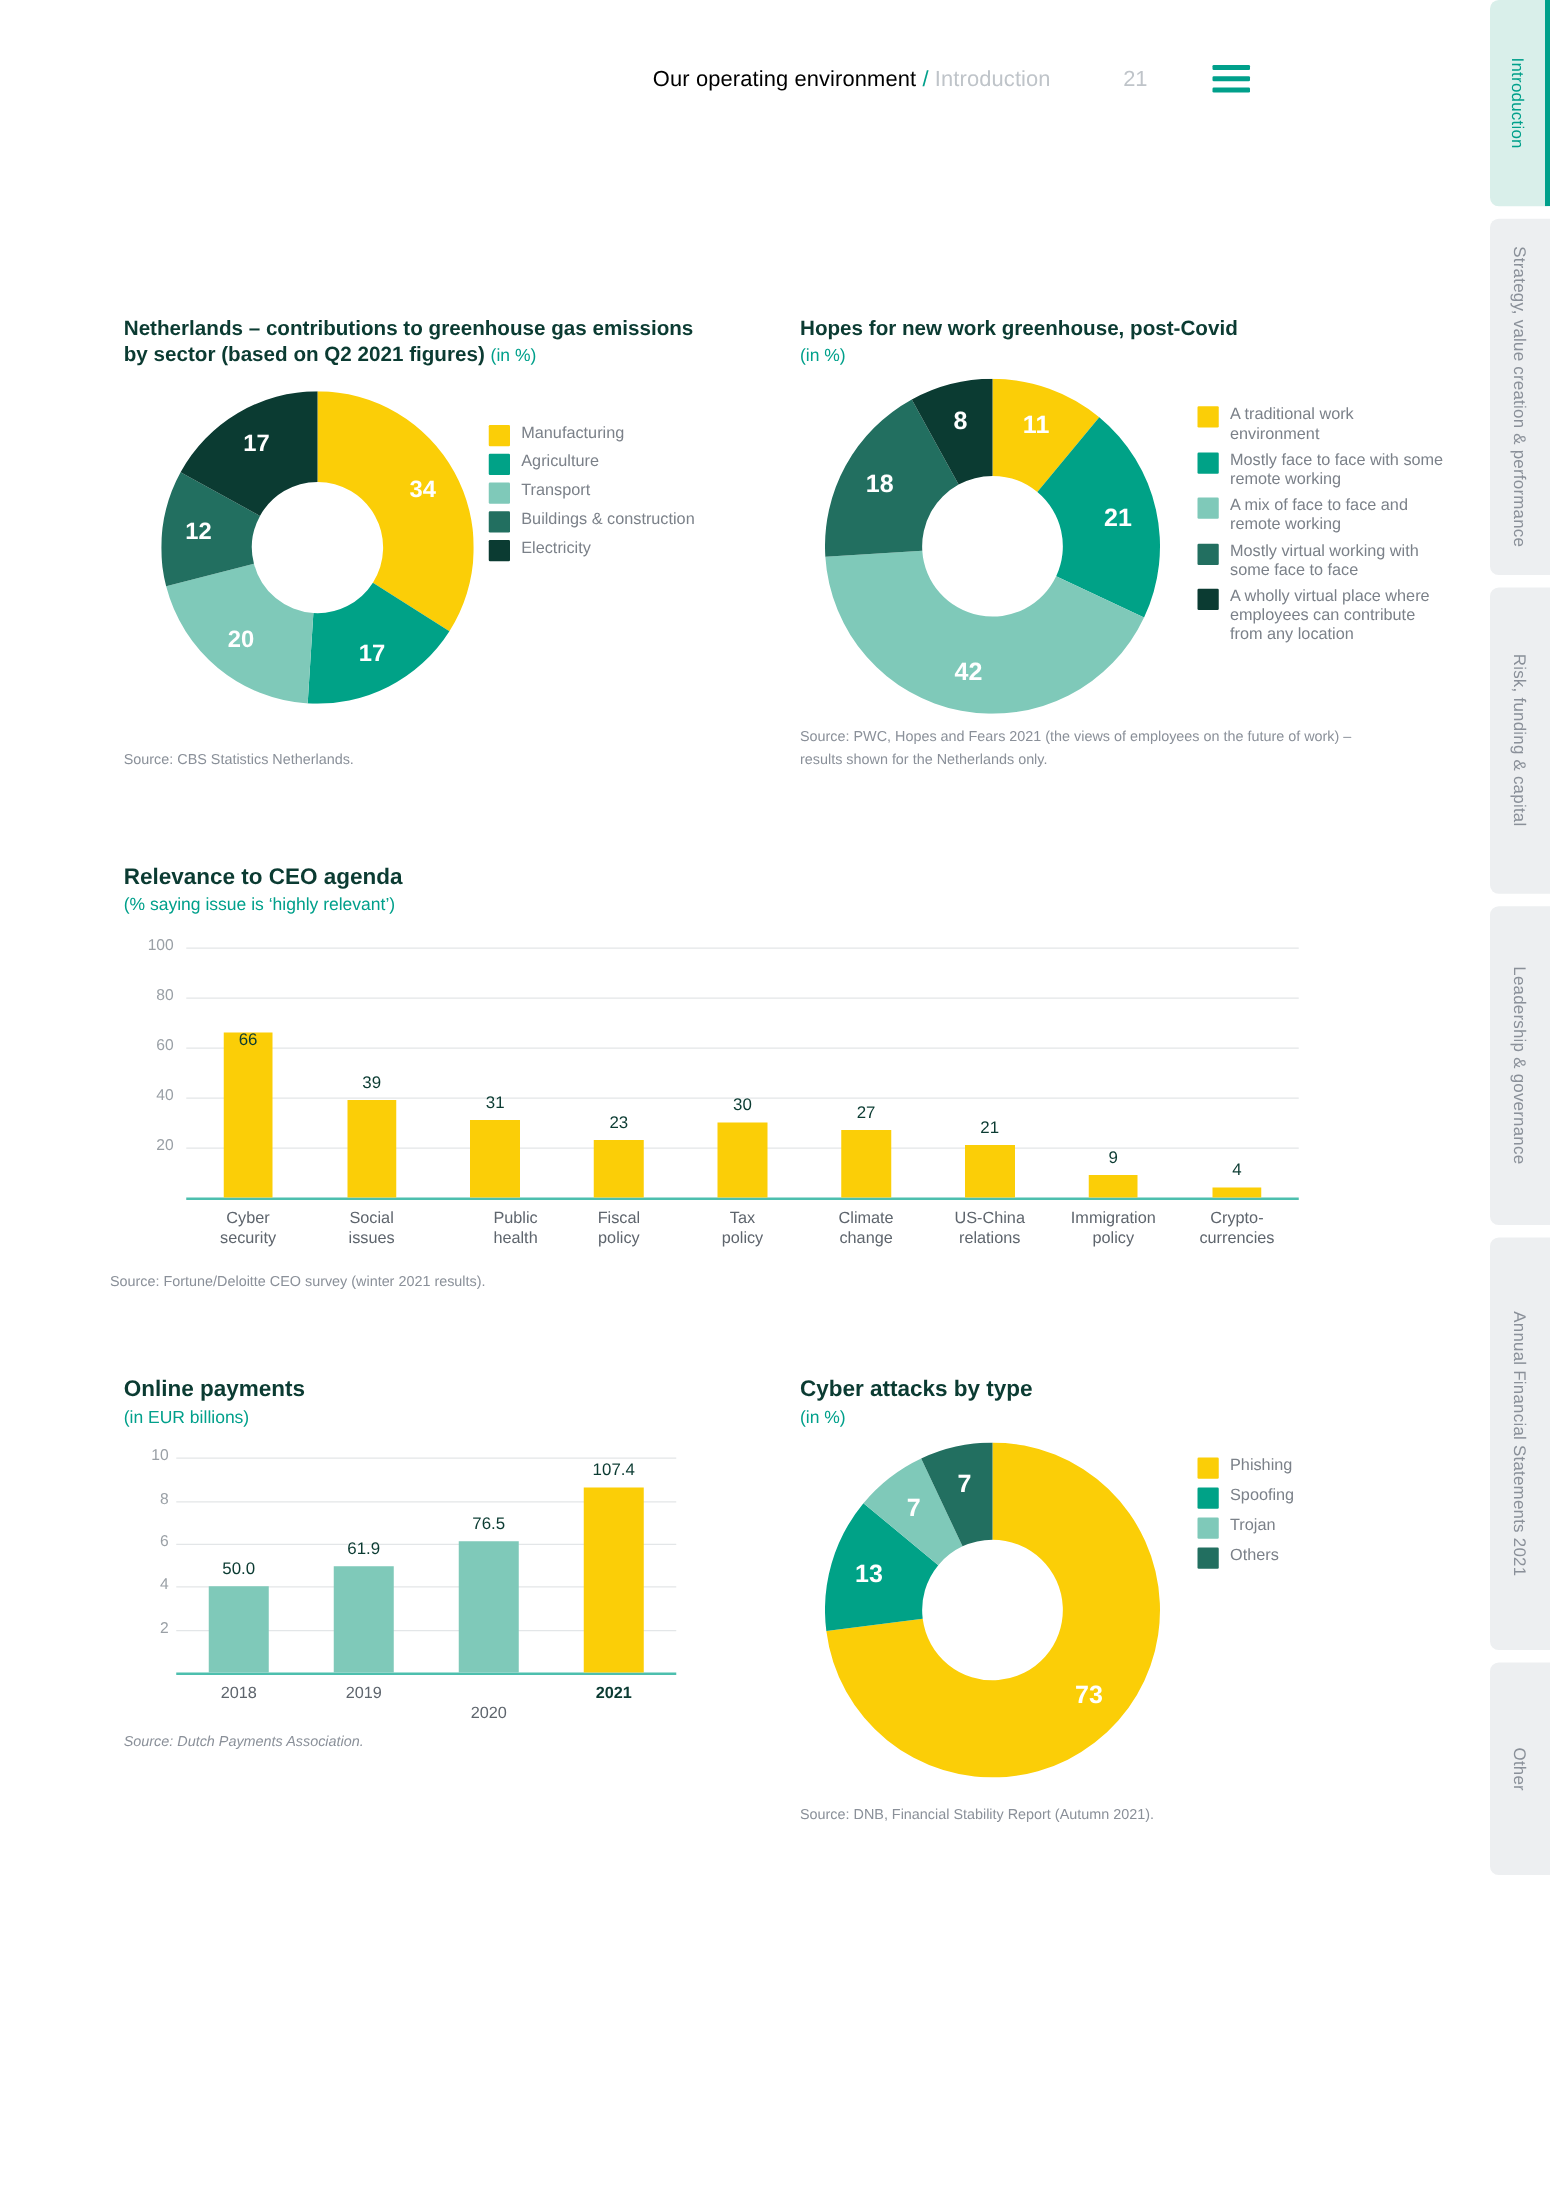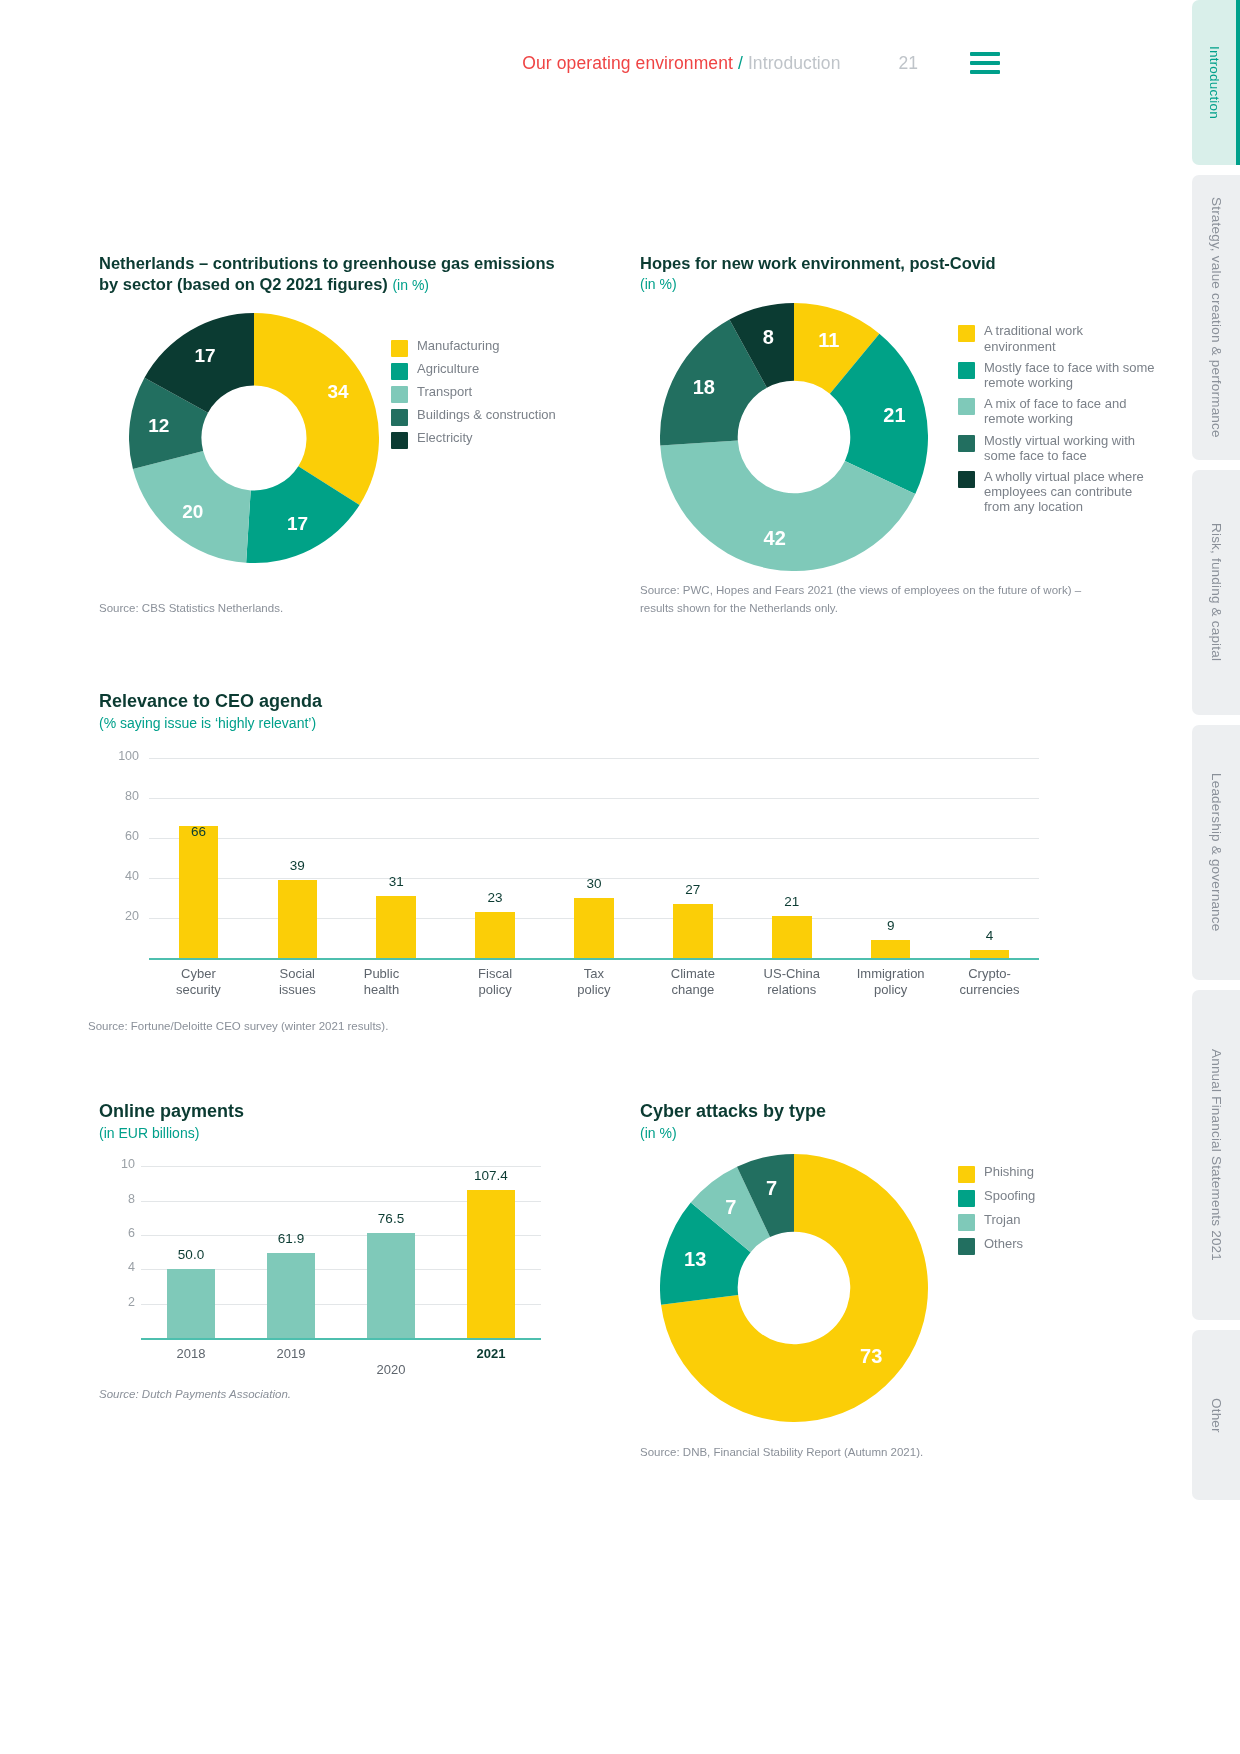--- a/index.html
+++ b/index.html
@@ -8,21 +8,21 @@
     background: #ffffff;
     font-family: "Liberation Sans", sans-serif;
     overflow: hidden;
   }
   .page { position: relative; width: 1240px; height: 1754px; background:#fff; }
 
   
   .header { position:absolute; top:52px; left:0; width:1060px; height:40px; }
   .hdr-inner { position:absolute; right:60px; top:0; display:flex; align-items:center; gap:14px; }
   .hdr-crumb { font-size:17.5px; letter-spacing:.1px; white-space:nowrap; }
-  .crumb-a { color:#ef4444; }
+  .crumb-a { color:#000000; }
   .crumb-sep { color:#00A08B; }
   .crumb-b { color:#BFC4C9; }
   .hdr-page { font-size:17.5px; color:#BFC4C9; margin-left:44px; }
   .burger { margin-left:38px; width:30px; height:22px; display:flex; flex-direction:column;
             justify-content:space-between; cursor:pointer; }
   .burger i { display:block; height:4px; background:#00A08B; border-radius:1px; }
 
   
   .rail { position:absolute; right:0; top:0; width:60px; height:1754px; }
   .rail-tab {
@@ -153,21 +153,21 @@
         <div class="lg-row">
           <div class="lg-sw" style="background:#0B3B32"></div>
           <div class="lg-tx">Electricity</div>
         </div>
       </div>
     </div>
     <div class="source" style="margin-top:22px;">Source: CBS Statistics Netherlands.</div>
   </div>
 
   <div class="block" style="left:640px; top:253px; width:420px;">
-    <div class="title">Hopes for new work environment, post-Covid</div>
+    <div class="title">Hopes for new work greenhouse, post-Covid</div>
     <div class="subtitle">(in %)</div>
     <div style="position:relative; height:265px; margin-top:10px;">
       <div class="donut-wrap" style="position:absolute; left:20px; top:0;">
         <svg width="268" height="268" viewBox="0 0 268 268" id="donut-1">
             <path d="M 134 0 A 134 134 0 0 1 219.41481462632441 30.75122546804424
           L 169.87422214305624 90.63551469657858 A 56.28 56.28 0 0 0 134 77.72 Z" fill="#FBCE07"></path>
             <text x="168.86019684828344" y="37.17207830538274" class="d-label" style="font-size:20px">11</text>
             <path d="M 219.41481462632441 30.75122546804424 A 134 134 0 0 1 255.24682503044664 191.05442506971968
           L 184.92366651278758 157.96285852928227 A 56.28 56.28 0 0 0 169.87422214305624 90.63551469657858 Z" fill="#00A287"></path>
             <text x="234.43354580464037" y="111.550442741399" class="d-label" style="font-size:20px">21</text>
@@ -238,21 +238,21 @@
         <div class="bar" style="left: 623px; width: 39.5556px; height: 42px; background: rgb(251, 206, 7);"></div>
         <div class="bar-val" style="left: 623px; width: 39.5556px; top: 136px;">21</div>
         <div class="bar" style="left: 721.889px; width: 39.5556px; height: 18px; background: rgb(251, 206, 7);"></div>
         <div class="bar-val" style="left: 721.889px; width: 39.5556px; top: 160px;">9</div>
         <div class="bar" style="left: 820.778px; width: 39.5556px; height: 8px; background: rgb(251, 206, 7);"></div>
         <div class="bar-val" style="left: 820.778px; width: 39.5556px; top: 170px;">4</div>
       </div>
     <div style="position:relative; height:46px; margin-left:50px; width:890px;" id="xlabs-ceo">
         <div class="xlab" style="left: 0px; width: 98.8889px; top: 8px;">Cyber<br>security</div>
         <div class="xlab" style="left: 98.8889px; width: 98.8889px; top: 8px;">Social<br>issues</div>
-        <div class="xlab" style="left: 183px; width: 98.8889px; top: 8px;">Public<br>health</div>
+        <div class="xlab" style="left: 214px; width: 98.8889px; top: 8px;">Public<br>health</div>
         <div class="xlab" style="left: 296.667px; width: 98.8889px; top: 8px;">Fiscal<br>policy</div>
         <div class="xlab" style="left: 395.556px; width: 98.8889px; top: 8px;">Tax<br>policy</div>
         <div class="xlab" style="left: 494.444px; width: 98.8889px; top: 8px;">Climate<br>change</div>
         <div class="xlab" style="left: 593.333px; width: 98.8889px; top: 8px;">US-China<br>relations</div>
         <div class="xlab" style="left: 692.222px; width: 98.8889px; top: 8px;">Immigration<br>policy</div>
         <div class="xlab" style="left: 791.111px; width: 98.8889px; top: 8px;">Crypto-<br>currencies</div>
       </div>
     <div class="source" style="margin-top:14px; margin-left:-11px;">Source: Fortune/Deloitte CEO survey (winter 2021 results).</div>
   </div>
 

